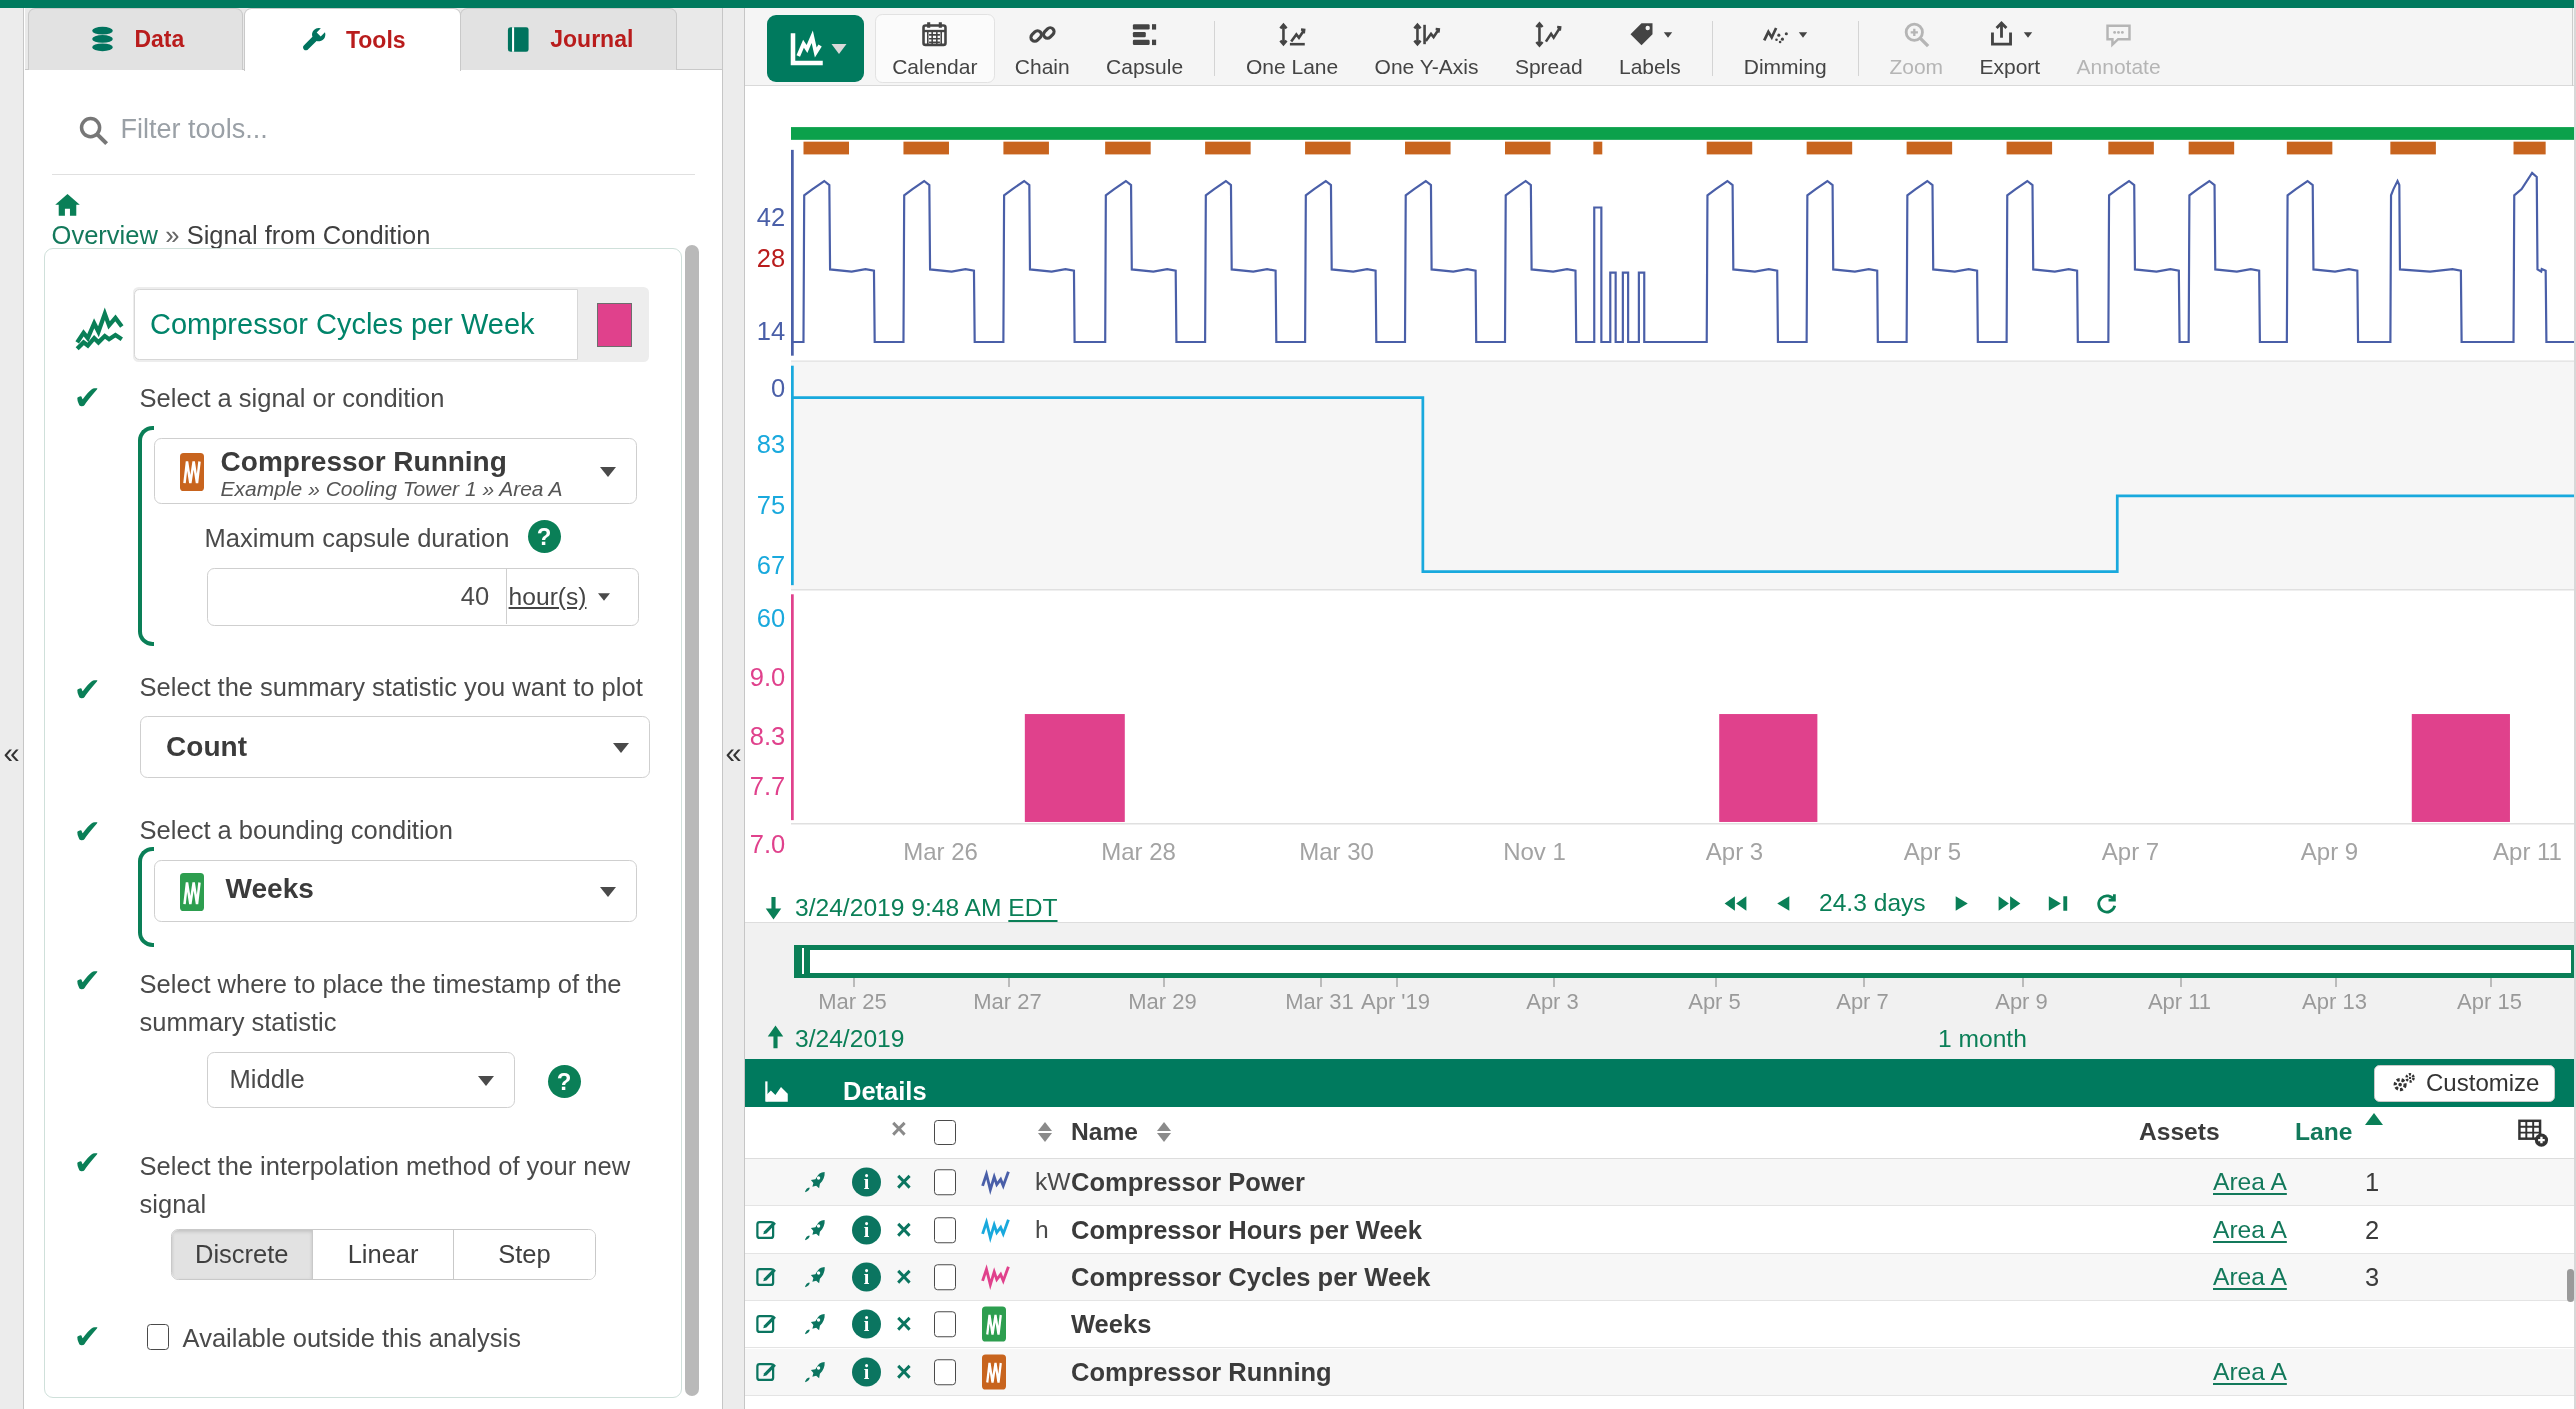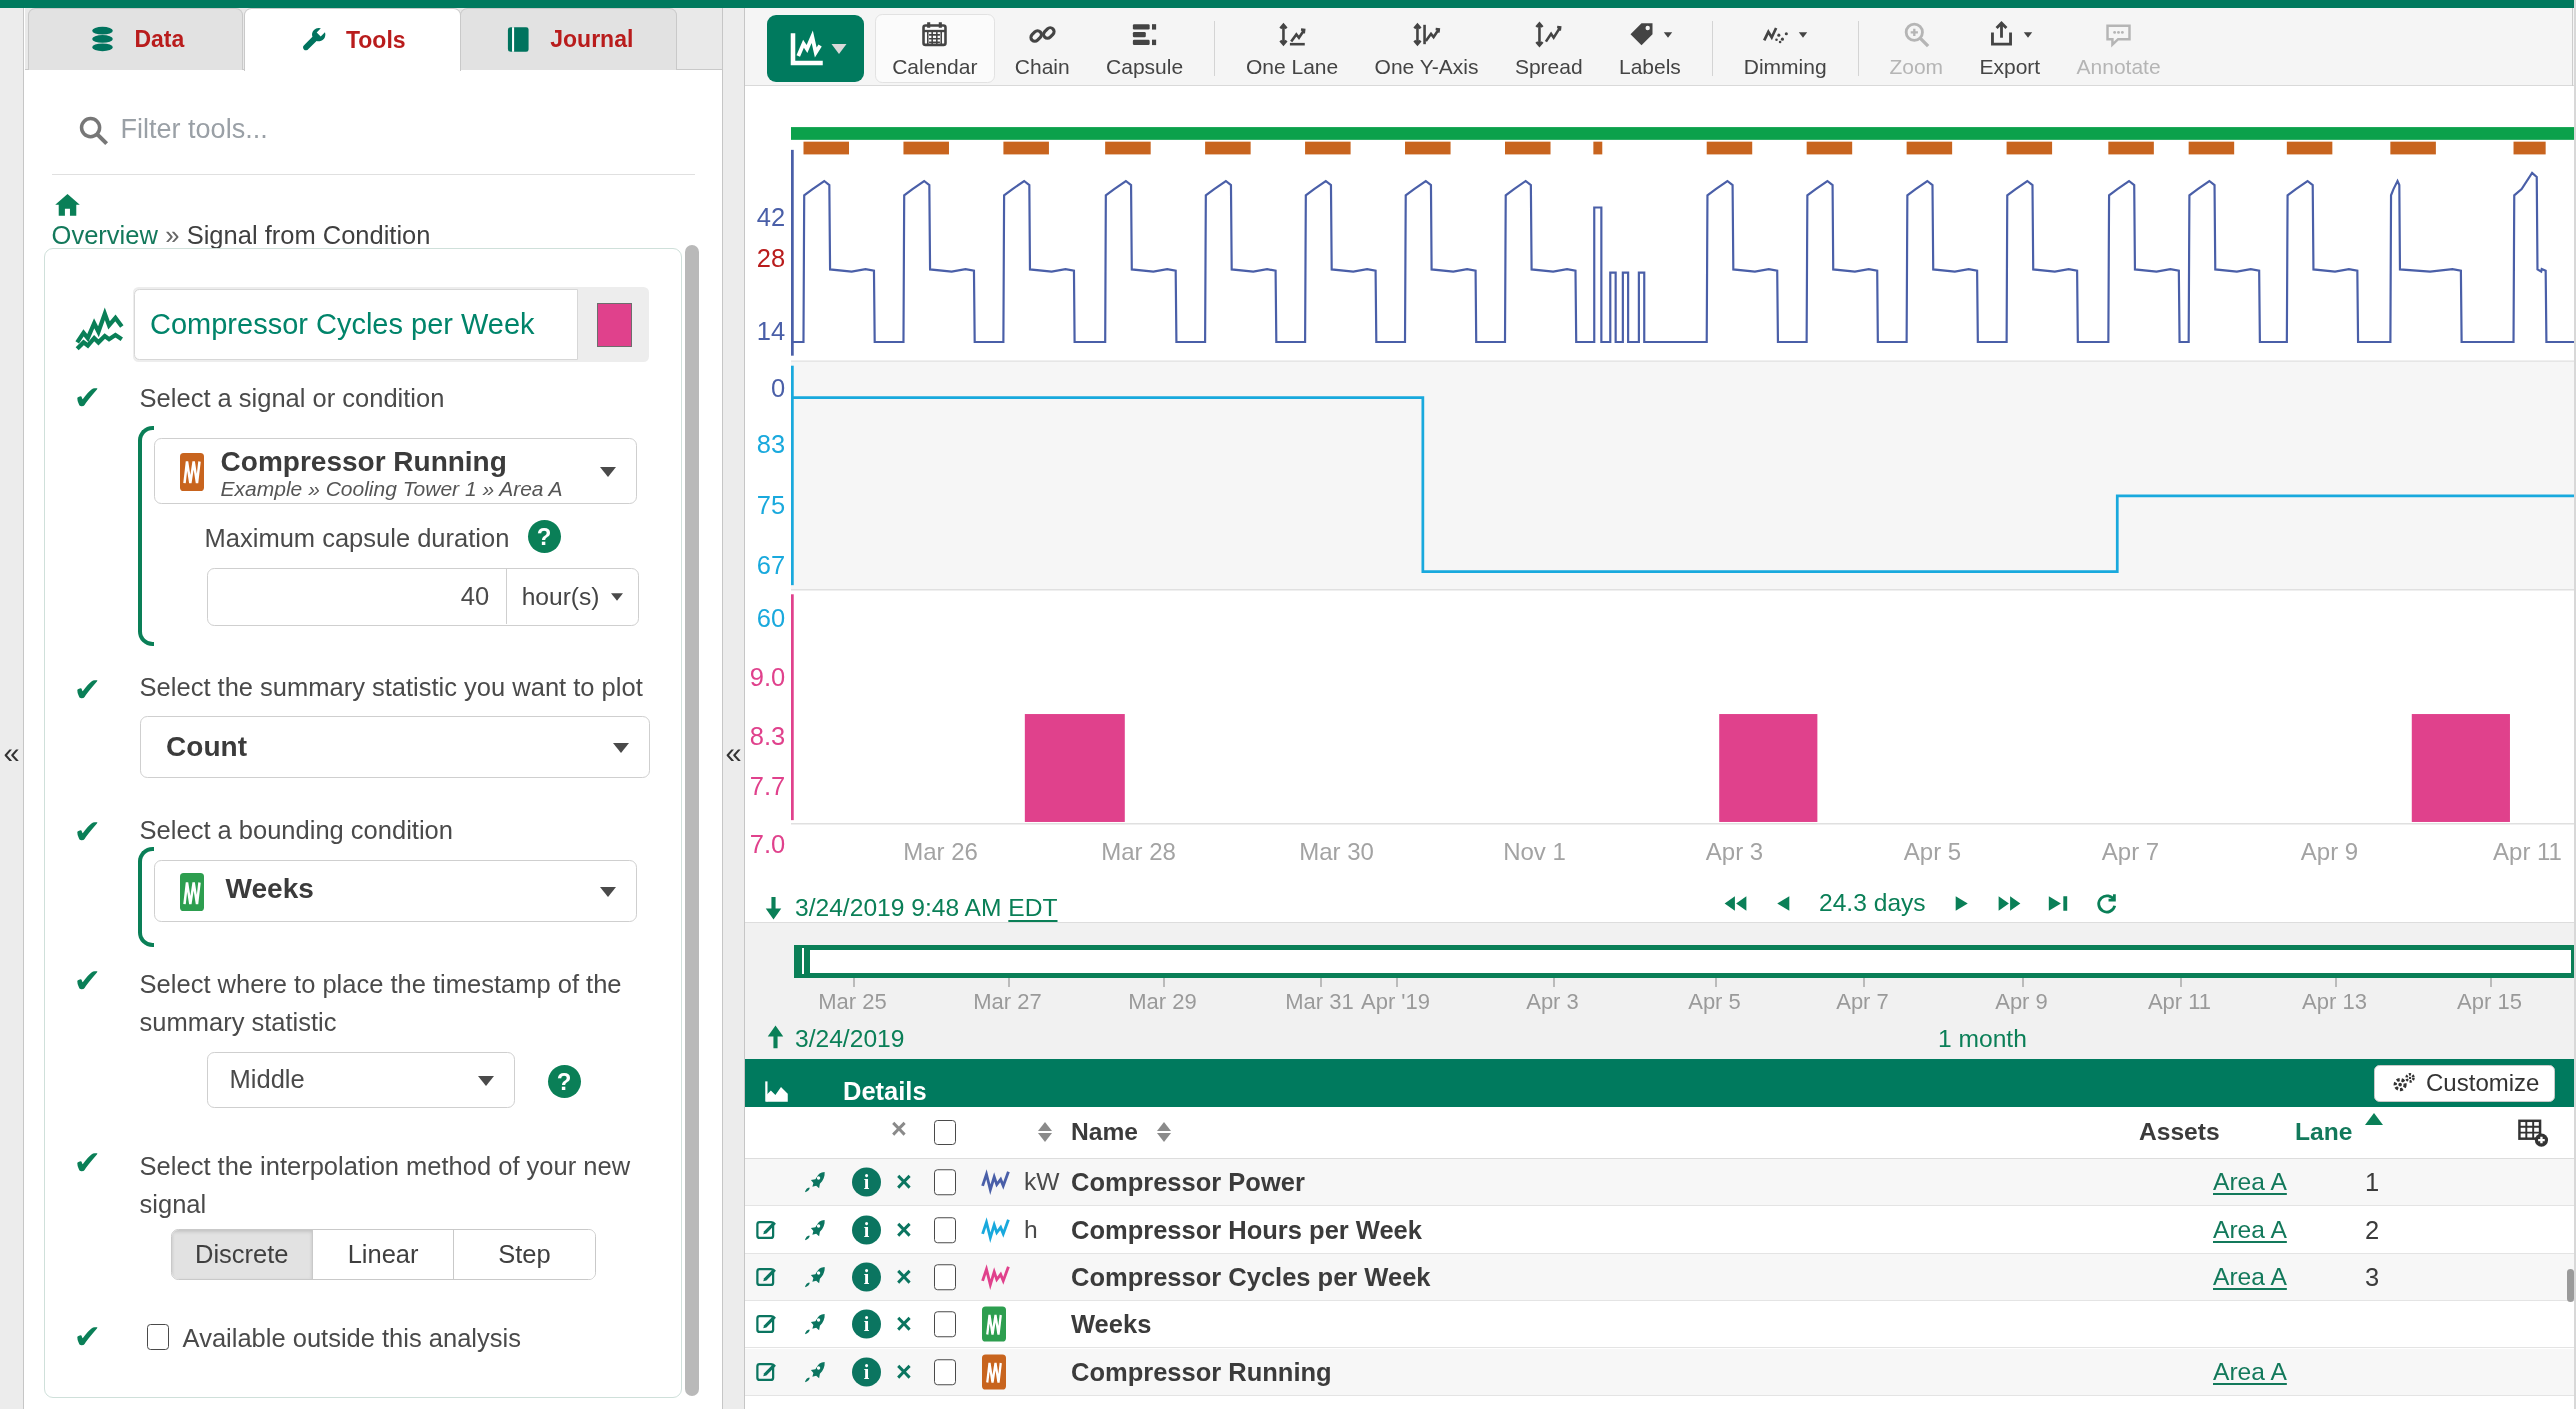--- a/index.html
+++ b/index.html
@@ -117,21 +117,21 @@
   #det-thead { position:absolute; left:0; top:48px; width:1831px; height:52px; background:#fff; border-bottom:0.9px solid #ddd; }
   .thx { position:absolute; top:12.8px; }
   .sorticon { display:inline-flex; flex-direction:column; gap:2.7px; }
   .sorticon i { width:0; height:0; border-left:7.3px solid transparent; border-right:7.3px solid transparent; }
   .sorticon .up { border-bottom:9px solid #8a8a8a; }
   .sorticon .dn { border-top:9px solid #8a8a8a; }
   .det-row { position:absolute; left:0; width:1831px; height:47px; border-bottom:0.9px solid #e4e4e4; }
   .det-row.alt { background:#f7f7f7; }
   .cell { position:absolute; top:50%; transform:translateY(-50%); }
   .rowname { font-size:25.5px; font-weight:600; color:#3b3b3b; }
-  .rowunit { font-size:24.6px; color:#4a4a4a; }
+  .rowunit { font-size:24.6px; color:#4a4a4a;margin-left:11px; }
   .alink { font-size:24.6px; color:#13795b; text-decoration:underline; text-underline-offset:2.7px; cursor:pointer; }
   .lanenum { font-size:25.5px; color:#3b3b3b; }
   .grayx { color:#8a8a8a; font-weight:bold; font-size:27px; }
   .tealico { color:#0b7560; cursor:pointer; }
   #det-scroll { position:absolute; right:1.8px; top:210px; width:7.3px; height:33px; background:#9a9a9a; border-radius:3.6px; }
   #right-border { left:2574px; top:0; width:1.8px; height:1409px; background:#d8d8d8; }
 </style>
 </head>
 <body>
 
@@ -213,21 +213,21 @@
         <div class="boldname" style="position:absolute;left:66px;top:7.3px;">Compressor Running</div>
         <div class="subpath" style="position:absolute;left:66px;top:38px;">Example » Cooling Tower 1 » Area A</div>
         <span class="caret selcaret"></span>
       </div>
 
       <span class="fc flabel" style="left:160px;top:275px;">Maximum capsule duration</span>
       <div class="fc qicon" style="left:483px;top:271px;">?</div>
       <div class="fc" style="left:162px;top:319px;width:432px;height:58px;border:1.8px solid #cfcfcf;border-radius:7.3px;background:#fff;">
         <div style="position:absolute;left:0;top:0;width:299px;height:55px;border-right:1.8px solid #cfcfcf;
              display:flex;align-items:center;justify-content:flex-end;padding-right:16.4px;font-size:25.5px;color:#4a4a4a;">40</div>
-        <div style="position:absolute;right:0;top:0;width:129px;height:55px;display:flex;align-items:center;justify-content:center;gap:9px;">
+        <div style="position:absolute;right:0;top:0;width:129px;height:55px;display:flex;align-items:center;gap:9px;text-decoration:underline;">
           <span style="font-size:24.6px;">hour(s)</span>
           <span class="caret" style="transform:scale(.75);"></span>
         </div>
       </div>
 
       <span class="fc checkmark" style="left:29px;top:421px;">✔</span>
       <span class="fc flabel" style="left:95px;top:424px;">Select the summary statistic you want to plot</span>
       <div class="fc selbox" style="left:95px;top:467px;width:510px;height:62px;">
         <div class="boldname" style="position:absolute;left:25.5px;top:13.7px;">Count</div>
         <span class="caret selcaret"></span>

